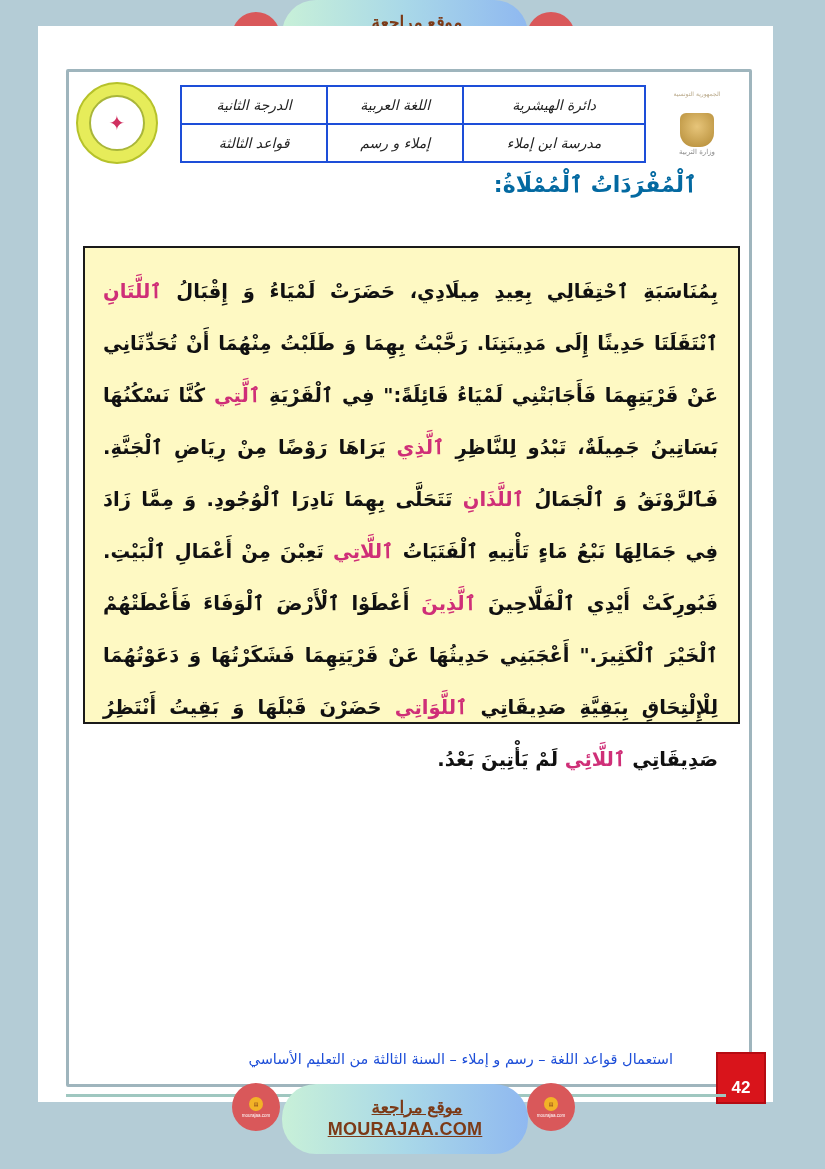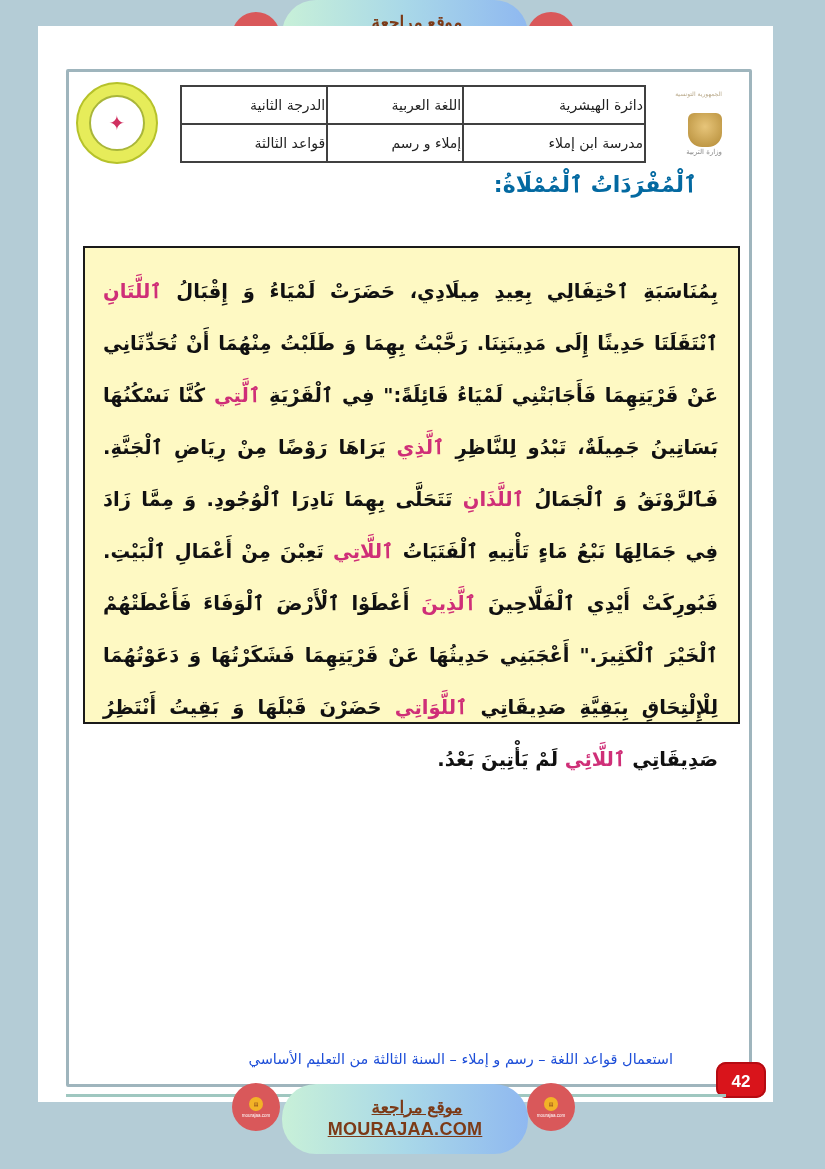--- a/index.html
+++ b/index.html
@@ -20,34 +20,34 @@
   .frame-bottom-line {
     position: absolute; left: 66px; top: 1094px; width: 660px; height: 3px; background: #9fc7c0;
   }
   
   .hdr-table {
     position: absolute; left: 180px; top: 85px; width: 466px; height: 72px;
     border-collapse: collapse; direction: rtl;
     font-family: "DejaVu Sans", sans-serif; font-size: 14px; color: #222;
   }
   .hdr-table td {
-    border: 2px solid #404040; vertical-align: middle; height: 34px;
+    border: 2px solid #1d4ed8; text-align: center; vertical-align: middle; height: 34px; font-style: italic;
   }
   .logo-left {
     position: absolute; left: 76px; top: 82px; width: 82px; height: 82px; border-radius: 50%;
     background: #e6ec5a; border: 2px solid #b6c22a; box-sizing: border-box;
     display: flex; align-items: center; justify-content: center;
   }
   .logo-left .inner {
     width: 52px; height: 52px; border-radius: 50%; background: #fff; border: 2px solid #a9b63a;
     display: flex; align-items: center; justify-content: center; font-size: 20px; color: #d03060;
   }
   .logo-right {
     position: absolute; left: 672px; top: 90px; width: 50px; height: 66px;
-    display: flex; flex-direction: column; align-items: flex-end; justify-content: space-between;
+    display: flex; flex-direction: column; align-items: center; justify-content: space-between;
   }
   .logo-right .emb {
     width: 34px; height: 34px; margin-top: 14px;
     background: radial-gradient(circle at 50% 40%, #e7c57a, #b38a35);
     border-radius: 6px 6px 14px 14px;
   }
   .logo-right .cap { font-size: 7px; color: #888; direction: rtl; }
   .logo-right .top { font-size: 6px; color: #b9a98a; direction: rtl; }
 
   .section-title {
@@ -63,26 +63,25 @@
     font-family: "DejaVu Sans", sans-serif; font-size: 19.5px; line-height: 52px; color: #111;
     font-weight: bold;
   }
   .hl { color: #cf2f78; }
 
   .footer-text {
     position: absolute; right: 152px; top: 1051px; direction: rtl;
     font-family: "DejaVu Sans", sans-serif; font-size: 14.5px; color: #1d4ed8;
   }
   .page-num {
-    position: absolute; left: 716px; top: 1052px; width: 50px; height: 36px;
-    background: #d9141b; border-radius: 10px; box-shadow: inset 0 0 0 2px #b50b12;
+    position: absolute; left: 716px; top: 1052px; width: 50px; height: 52px;
+    background: #d9141b; border-radius: 0; box-shadow: inset 0 0 0 2px #b50b12;
     color: #fff; font-weight: bold; font-size: 17px;
     display: flex; align-items: flex-end; justify-content: center; padding-bottom: 6px; box-sizing: border-box;
     font-family: "Liberation Sans", sans-serif;
-    margin-top: 10px;
   }
   
   .banner {
     position: absolute; width: 246px; height: 68px; border-radius: 34px;
     background: linear-gradient(90deg, #c8f0d8 0%, #a9d8e8 50%, #8fb8f0 100%);
     display: flex; flex-direction: column; align-items: center; justify-content: center;
     color: #7c3a17; font-family: "Liberation Sans", sans-serif; font-weight: bold;
   }
   .banner .ar { font-size: 17px; text-decoration: underline; direction: rtl; line-height: 20px; margin-left: 24px; }
   .banner .en { font-size: 18px; text-decoration: underline; line-height: 22px; letter-spacing: 0.3px; }

